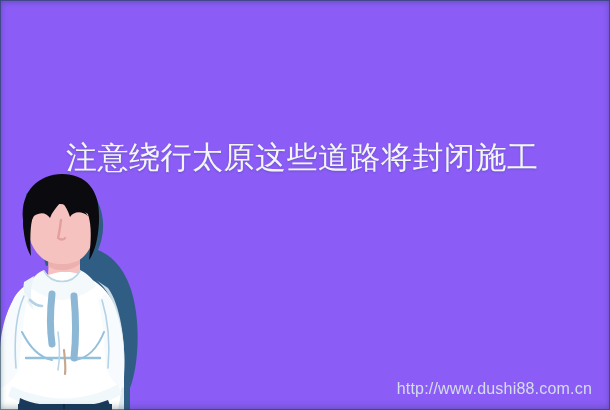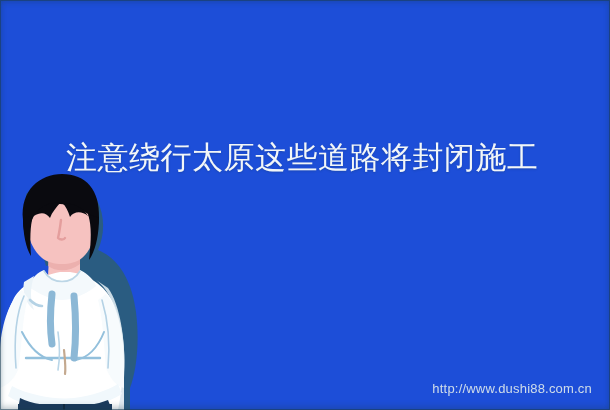--- a/index.html
+++ b/index.html
@@ -6,21 +6,21 @@
   html, body {
     margin: 0;
     padding: 0;
     background: #2d2d2d;
   }
   #canvas {
     position: relative;
     width: 610px;
     height: 410px;
     overflow: hidden;
-    background: #1d4ed8;
+    background: #8b5cf6;
     font-family: "Liberation Sans", "DejaVu Sans", sans-serif;
     box-sizing: border-box;
   }
   
   #edge-border {
     position: absolute;
     inset: 0;
     pointer-events: none;
     box-shadow: inset 0 0 0 1px rgba(28, 62, 84, 0.55),
                 inset 0 -3px 6px rgba(25, 58, 80, 0.30),
@@ -43,21 +43,21 @@
     z-index: 30;
     text-shadow: 0 1px 2px rgba(20, 50, 70, 0.25);
   }
 
   
   #watermark {
     position: absolute;
     right: 18px;
     bottom: 12px;
     color: #d7e3ea;
-    font-size: 13px;
+    font-size: 16px;
     line-height: 18px;
     letter-spacing: 0.2px;
     z-index: 30;
     opacity: 0.95;
   }
 
   
   #illustration {
     position: absolute;
     left: 0;

